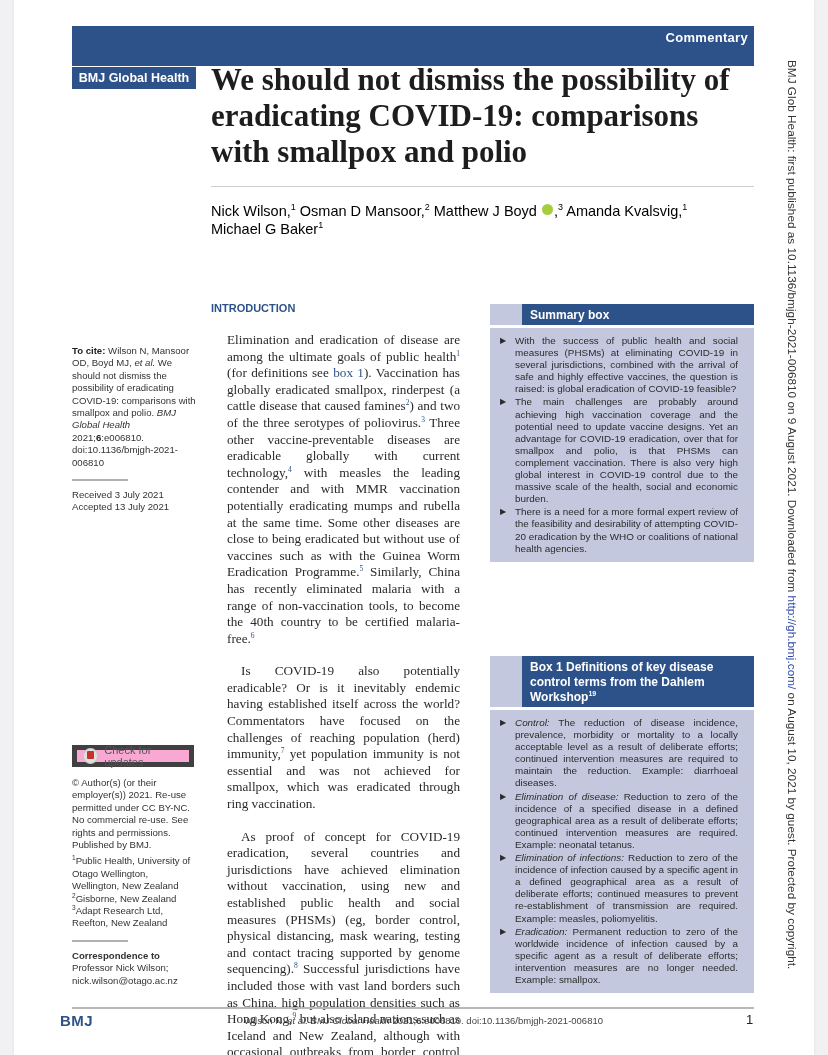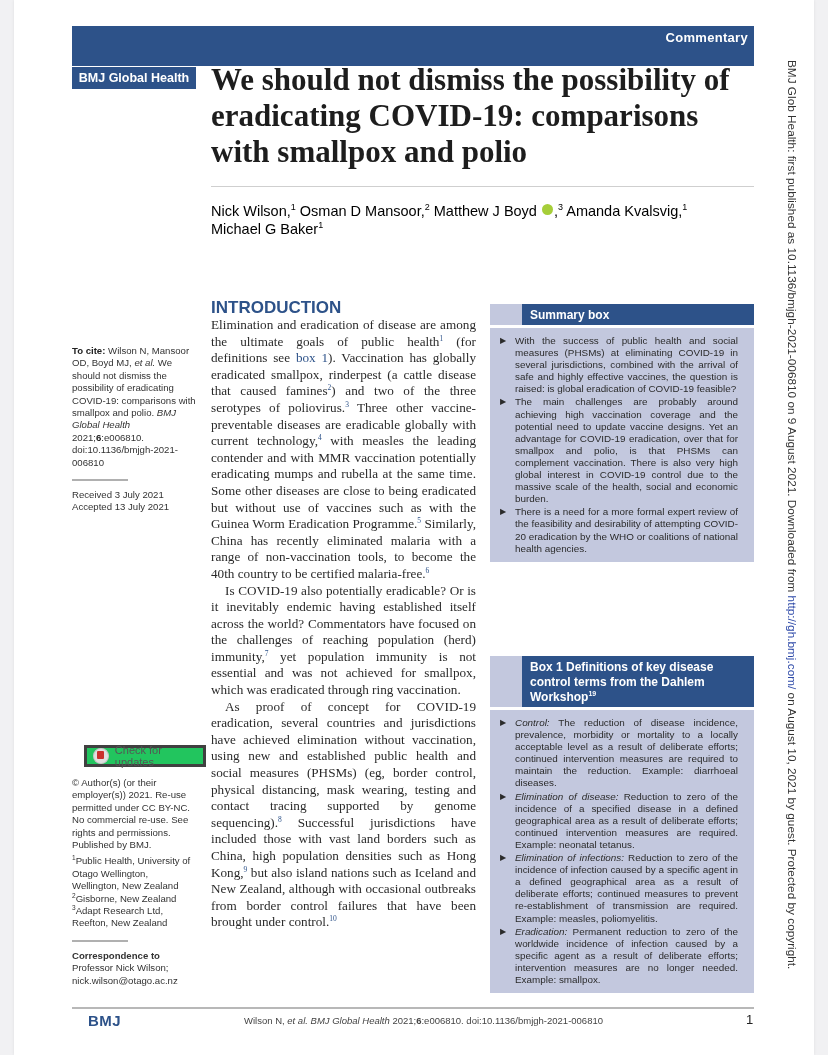--- a/index.html
+++ b/index.html
@@ -43,46 +43,46 @@
   .orcid {
     display: inline-block; width: 11px; height: 11px; border-radius: 50%;
     background: #a6ce39; margin: 0 1px 0 5px; vertical-align: 1px;
   }
   
   .leftcol { position: absolute; left: 72px; width: 126px; font-family: "Liberation Sans", sans-serif; font-size: 9.6px; line-height: 12.4px; color: #333; }
   .cite { top: 301px; margin-top: 44px; }
   .cite b { color: #222; }
   .short-rule { width: 56px; height: 2px; background: #b0b0b0; margin: 10px 0 8px 0; }
   .check-updates {
-    position: absolute; left: 84px; top: 745px; width: 122px; height: 22px;
-    border: 3px solid #404040; background: #22c55e;
+    position: absolute; left: 72px; top: 745px; width: 122px; height: 22px;
+    border: 5px solid #404040; background: #f9a8d4;
     display: flex; align-items: center; font-size: 11px; color: #555; box-sizing: border-box;
   }
   .check-icon {
     width: 14px; height: 14px; border-radius: 50%; background: #e0e0e0;
     margin: 0 6px 0 6px; position: relative; border: 1px solid #c7c7c7;
   }
   .check-icon::after {
     content: ""; position: absolute; left: 3px; top: 2px; width: 7px; height: 8px;
     background: #c9302c; border-radius: 1px;
   }
   .rights { top: 777px; }
   .rights p { margin: 0 0 4px 0; }
   .affil sup { font-size: 6.5px; vertical-align: 4px; line-height: 0; }
   
   .maincol {
     position: absolute; left: 211px; top: 300px; width: 265px;
     font-family: "Liberation Serif", serif; font-size: 13.2px; line-height: 16.6px; color: #2a2a2a;
     text-align: justify; hyphens: auto;
   }
   .maincol h2 {
-    font-family: "Liberation Sans", sans-serif; font-size: 17px; font-weight: bold;
+    font-family: "Liberation Sans", sans-serif; font-size: 11px; font-weight: bold;
     color: #2d5289; margin: 0 0 1px 0; line-height: 16px;
   }
-  .maincol p { margin: 0; }
+  .maincol p { margin: 16px; }
   .maincol p.indent { text-indent: 14px; }
   .maincol sup { font-size: 7.5px; vertical-align: 5px; line-height: 0; color: #2d5289; }
   .maincol .link { color: #2d5289; }
   
   .box { position: absolute; left: 490px; width: 264px; background: #c3c8de; }
   .box-head {
     background: #2d5289; color: #fff; font-weight: bold; font-size: 12px; line-height: 15px;
     padding: 4px 8px 2px 8px;
     margin-left: 32px;
   }
@@ -93,21 +93,21 @@
     color: #2b2b2b; text-align: justify; margin-bottom: 1px;
   }
   .bullet::before {
     content: "\25B6"; position: absolute; left: 2px; top: 0; font-size: 8px; color: #2b2b2b;
   }
   .bullet i { font-style: italic; }
   .summary { top: 304px; }
   .box1 { top: 656px; }
   
   .foot-rule { position: absolute; left: 72px; top: 1007px; width: 682px; height: 2px; background: #b8b8b8; }
-  .foot-logo { position: absolute; left: 88px; top: 1012px; font-weight: bold; font-size: 15px; color: #2d5289; letter-spacing: 0.5px; }
+  .foot-logo { position: absolute; left: 60px; top: 1012px; font-weight: bold; font-size: 15px; color: #2d5289; letter-spacing: 0.5px; }
   .foot-cite { position: absolute; left: 244px; top: 1015px; font-size: 9.5px; color: #444; }
   .foot-page { position: absolute; left: 746px; top: 1012px; font-size: 13px; color: #222; }
   
   .sidenote {
     position: absolute; left: 785px; top: 60px;
     transform-origin: 0 0; transform: rotate(90deg) translateY(-14px);
     white-space: nowrap; font-size: 11.8px; color: #333; width: 940px;
   }
   .sidenote .url { color: #2d49a8; }
 </style>

